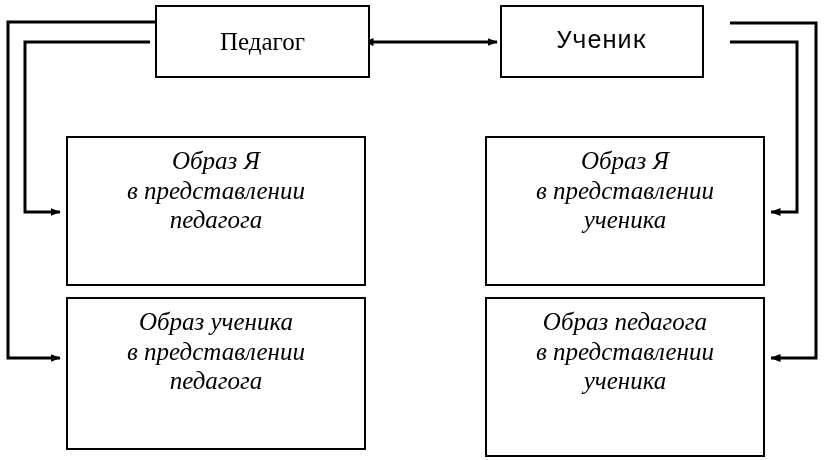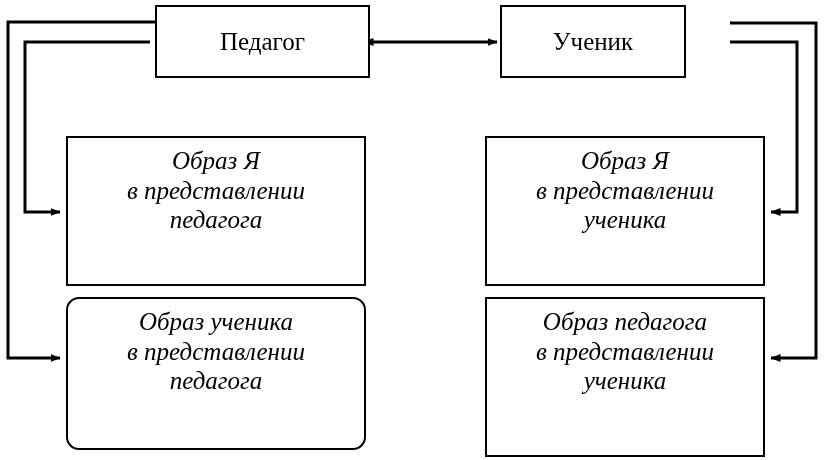--- a/index.html
+++ b/index.html
@@ -45,24 +45,24 @@
     line-height: 1.18;
     color: #000000;
     text-align: center;
     white-space: pre-line;
   }
   .top-node .node-label {
     font-size: 25px;
   }
   
   #node-teacher  { left: 155px; top: 5px;   width: 215px; height: 73px; }
-  #node-student  { left: 500px; top: 5px;   width: 186px; height: 73px; }
+  #node-student  { left: 500px; top: 5px;   width: 204px; height: 73px; font-family: Liberation Mono, monospace; }
   
   #node-teacher-self    { left: 66px;  top: 136px; width: 300px; height: 150px; }
-  #node-teacher-student { left: 66px;  top: 297px; width: 300px; height: 153px; border-radius: 13px; }
+  #node-teacher-student { left: 66px;  top: 297px; width: 300px; height: 153px; }
   
   #node-student-self    { left: 485px; top: 136px; width: 280px; height: 150px; }
   #node-student-teacher { left: 485px; top: 297px; width: 280px; height: 160px; }
 </style>
 </head>
 <body>
 
 <div id="diagram-root">
 
   <svg id="connector-layer" viewBox="0 0 825 460" width="825" height="460" xmlns="http://www.w3.org/2000/svg">

